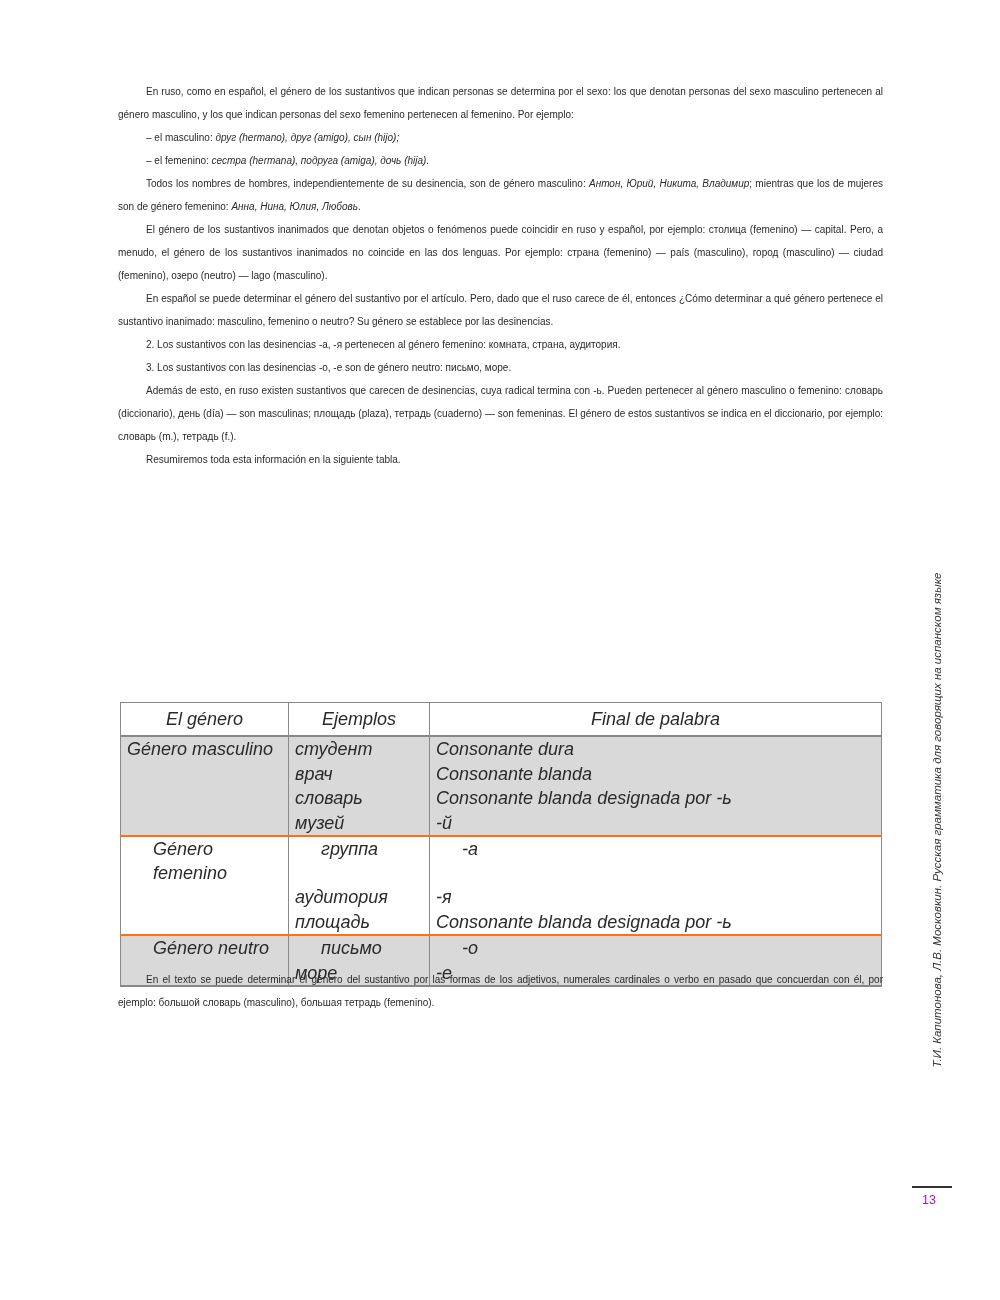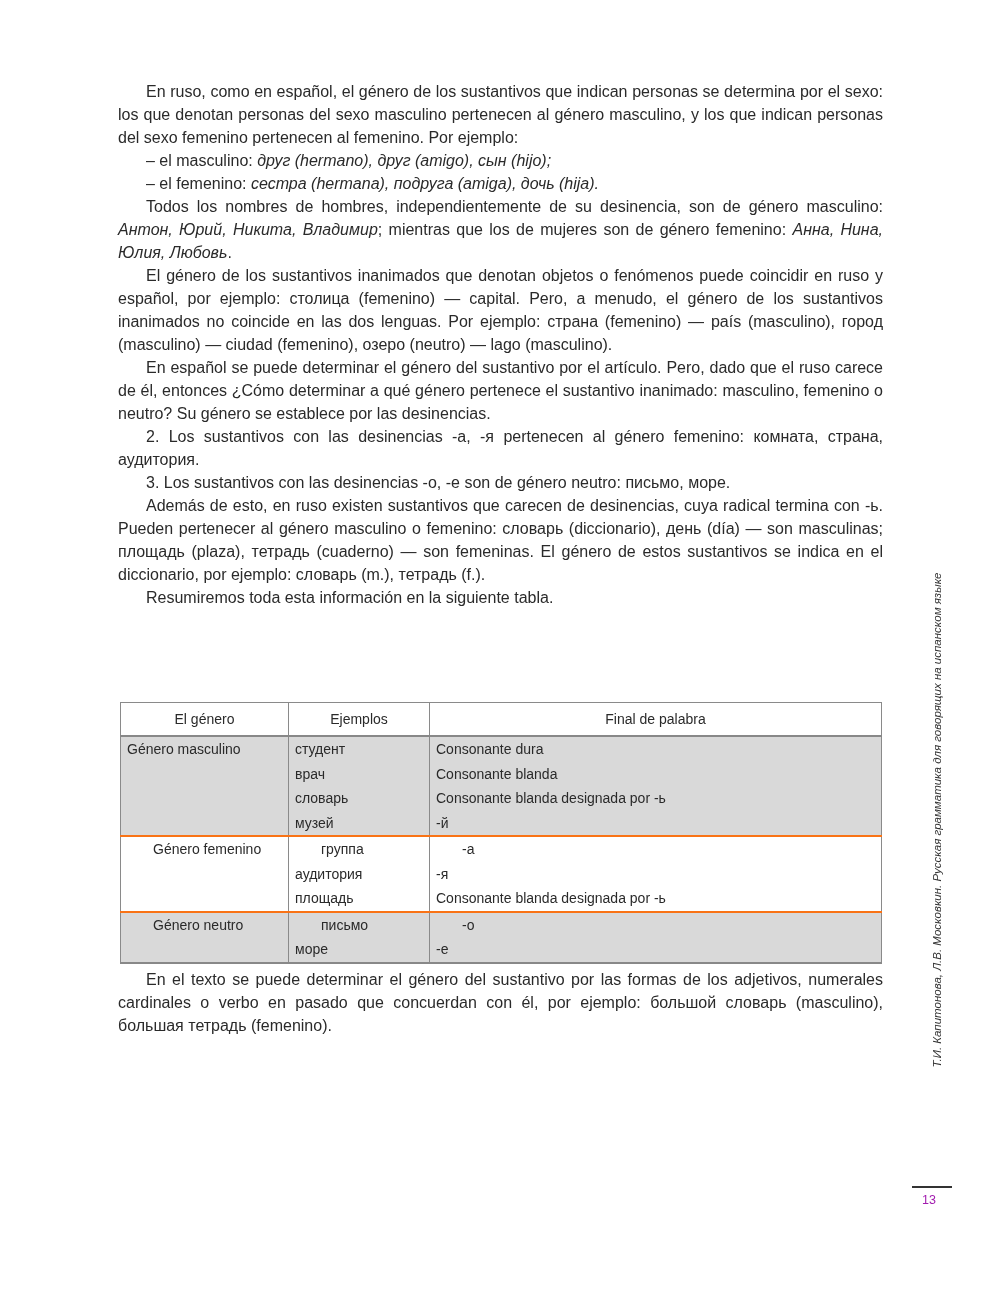--- a/index.html
+++ b/index.html
@@ -1,24 +1,24 @@
 <!DOCTYPE html>
 <html><head>
 <meta charset="utf-8">
 <style>
   html, body { margin:0; padding:0; background:#ffffff; }
   body { width:1000px; height:1300px; position:relative; overflow:hidden;
          font-family:"Liberation Sans", sans-serif; color:#2a2a2a; }
   .page { position:absolute; left:118px; top:80px; width:765px; }
-  .p { font-size:16px; line-height:23px; text-align:justify; margin:0; }
+  .p { font-size:10px; line-height:23px; text-align:justify; margin:0; }
   .ind { text-indent:28px; }
   .li { padding-left:28px; }
   i { font-style:italic; }
   .table-wrap { position:absolute; left:120px; top:702px; width:762px; }
-  table { width:100%; border-collapse:collapse; font-size:14px; }
+  table { width:100%; border-collapse:collapse; font-size:18px;font-style:italic; }
   th, td { border-left:1px solid #8a8a8a; border-right:1px solid #8a8a8a; padding:0 6px; vertical-align:top; }
   th { font-weight:normal; height:32px; border-top:1px solid #8a8a8a; border-bottom:2px solid #888; text-align:center; vertical-align:middle; }
   tr.grp-start td { border-top:2px solid #f97316;padding-left:32px; }
   tr.last td { border-bottom:2px solid #888; }
   td { height:24.5px; line-height:24px; }
   .shade td { background:#d9d9d9; }
   .c1 { width:155px; }
   .c2 { width:128px; }
   .final { position:absolute; left:118px; top:968px; width:765px; }
   .side { position:absolute; left:922px; top:470px; width:30px; height:700px; }

